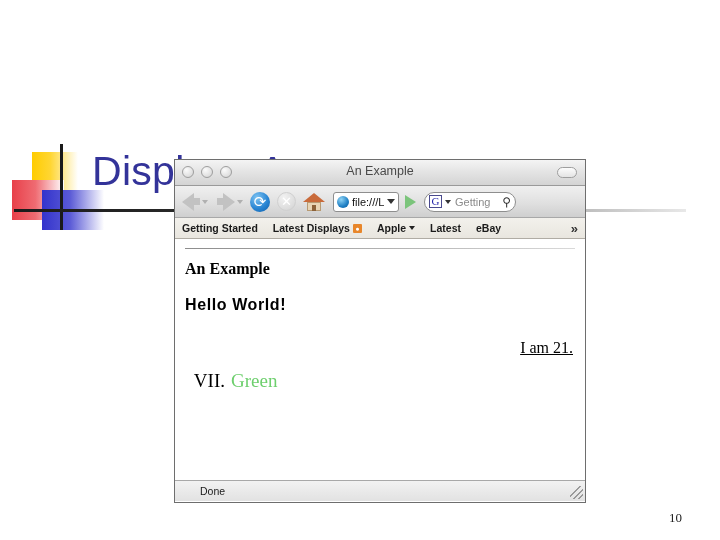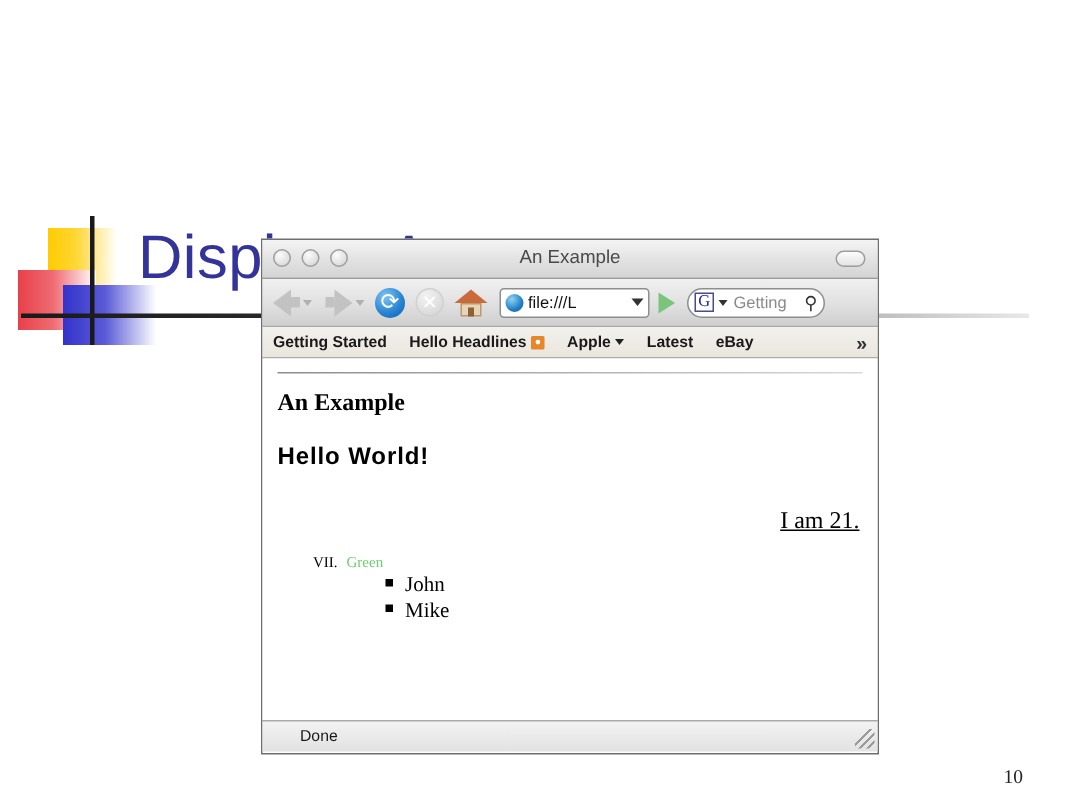--- a/index.html
+++ b/index.html
@@ -149,21 +149,21 @@
     box-sizing: border-box;
   }
   #home-door {
     position: absolute; left: 9px; top: 13px;
     width: 4px; height: 6px; background: #8c6239;
   }
 
   #url-bar {
     display: flex; align-items: center;
     margin-left: 8px;
-    height: 20px; width: 100px;
+    height: 20px; width: 66px;
     background: #ffffff;
     border: 1px solid #8e8e8e;
     border-radius: 3px;
     padding: 0 3px;
     box-sizing: border-box;
   }
   #url-favicon {
     width: 12px; height: 12px; border-radius: 50%;
     background: radial-gradient(circle at 35% 30%, #8fd4f5, #1f7fc4 60%, #0d5a96 100%);
     flex: none;
@@ -269,21 +269,21 @@
   #page-age {
     text-align: right;
     font-family: "Liberation Serif", serif;
     font-size: 16px; color: #000000;
     text-decoration: underline;
     margin-right: 2px;
     margin-bottom: 13px;
   }
   #roman-list {
     font-family: "Liberation Serif", serif;
-    font-size: 10px; color: #000000;
+    font-size: 19px; color: #000000;
   }
   .roman-row { display: flex; line-height: 1.18; }
   .roman-num { width: 40px; text-align: right; margin-right: 6px; }
   .roman-green { color: #6ecf6e; }
   #sub-list {
     margin-left: 72px; margin-top: 1px;
     font-family: "Liberation Serif", serif;
     font-size: 14px; color: #000000;
   }
   .sub-row { display: flex; align-items: baseline; line-height: 1.2; }
@@ -382,21 +382,21 @@
       <span id="search-placeholder">Getting</span>
       <span id="search-magnifier">⚲</span>
     </span>
   </div>
 
   <div id="bookmarks-bar">
     <span class="bookmark-item">
       <span>Getting Started</span>
     </span>
     <span class="bookmark-item">
-      <span>Hello Headlines</span>
+      <span>Latest Displays</span>
       <span id="rss-icon">●</span>
     </span>
     <span class="bookmark-item">
       <span>Apple</span>
       <span class="bm-caret"></span>
     </span>
     <span class="bookmark-item">
       <span>Latest</span>
     </span>
     <span class="bookmark-item">
@@ -414,30 +414,20 @@
 
     <div id="page-age">I am 21.</div>
 
     <div id="roman-list">
       <div class="roman-row">
         <span class="roman-num">VII.</span>
         <span class="roman-green">Green</span>
       </div>
     </div>
 
-    <div id="sub-list">
-      <div class="sub-row">
-        <span class="sub-bullet"></span>
-        <span>John</span>
-      </div>
-      <div class="sub-row">
-        <span class="sub-bullet"></span>
-        <span>Mike</span>
-      </div>
-    </div>
   </div>
 
   <div id="browser-statusbar">
     <span>Done</span>
     <span id="resize-grip"></span>
   </div>
 </div>
 
 <div id="slide-number">10</div>
 

